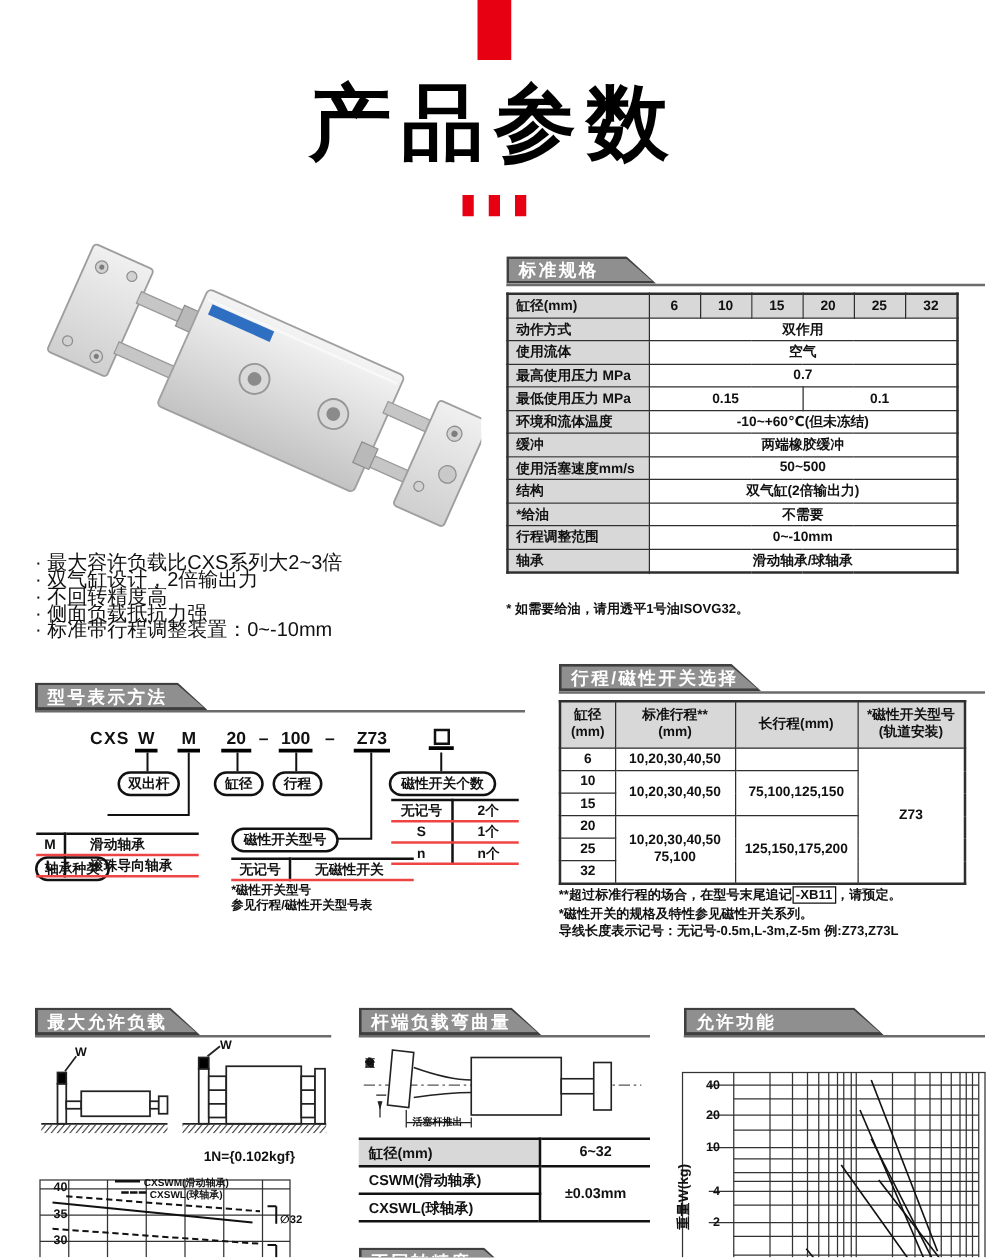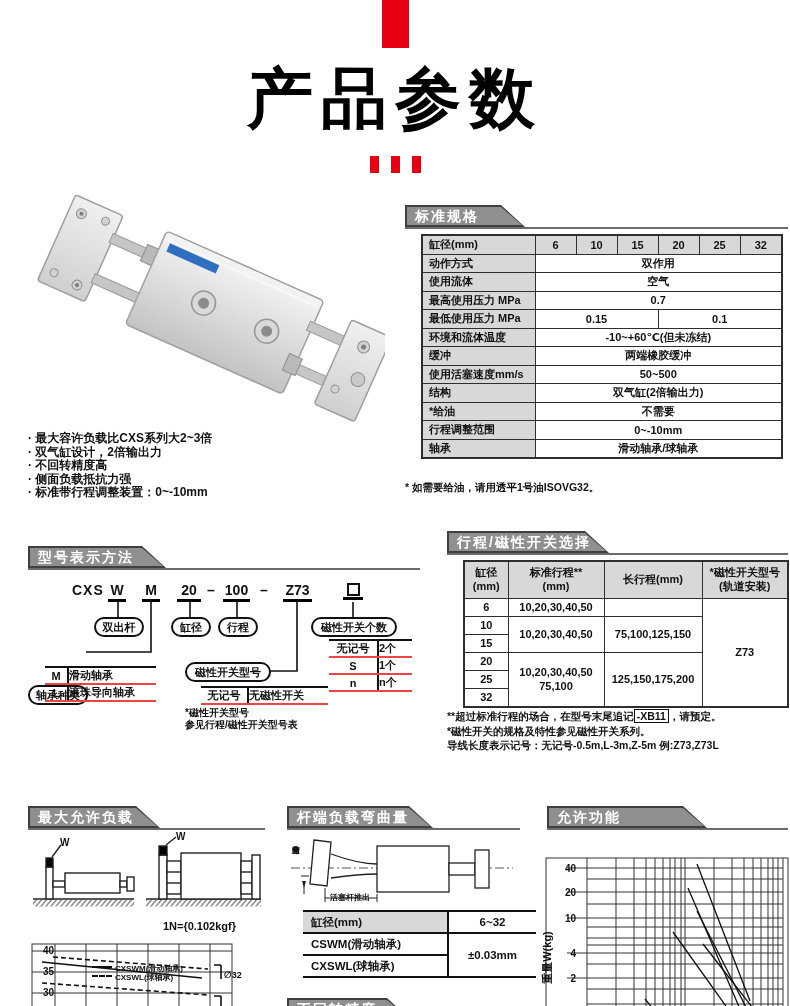--- a/index.html
+++ b/index.html
@@ -9,55 +9,55 @@
   
   .tab{position:absolute;height:22px;}
   .tab .bg{position:absolute;left:0;top:0;right:0;bottom:0;background:#3f3f3f;
            clip-path:polygon(0 0,calc(100% - 24px) 0,100% 100%,0 100%);}
   .tab .bg2{position:absolute;left:2px;top:2px;right:3px;bottom:2px;background:#8f8f8f;
            clip-path:polygon(0 0,calc(100% - 21px) 0,100% 100%,0 100%);}
   .tab .txt{position:absolute;left:10px;top:0;line-height:22px;color:#fff;
             font-size:14px;font-weight:bold;letter-spacing:2px;white-space:nowrap;}
   .tabline{position:absolute;height:2px;background:#6b6b6b;}
   
-  table{border-collapse:collapse;table-layout:fixed;margin-left:16px;}
+  table{border-collapse:collapse;table-layout:fixed;}
   .spec{width:360px;border:2px solid #2e2e2e;}
   .spec td{border:1px solid #2e2e2e;height:17.5px;font-size:11px;font-weight:bold;
            text-align:center;padding:0;overflow:hidden;white-space:nowrap;}
   .spec td.lbl{background:#d8d8d8;text-align:left;padding-left:6px;}
   .spec tr.hdr td{background:#d8d8d8;}
   .stk{width:324px;border:2px solid #2e2e2e;}
   .stk td,.stk th{border:1px solid #2e2e2e;font-size:11px;font-weight:bold;text-align:center;
            padding:0;white-space:pre-line;line-height:1.25;}
   .stk th{background:#d8d8d8;height:36px;}
   .stk td{height:17px;}
   
   .mini{border-collapse:collapse;}
   .mini td{border-bottom:2px solid #ef4444;font-size:11px;font-weight:bold;height:14px;
            padding:0 3px;text-align:center;white-space:nowrap;}
   .mini tr:first-child td{border-top:2px solid #111;}
   .mini td:first-child{border-right:2px solid #111;}
-  .mini td:last-child{text-align:left;padding-left:0;}
+  .mini td:last-child{text-align:left;padding-left:19px;}
   
   .rodt{width:233px;}
   .rodt td{border-top:2px solid #111;border-bottom:2px solid #111;font-size:11.5px;
            font-weight:bold;height:20px;padding:0;}
   .rodt td.l{padding-left:8px;border-right:2px solid #111;}
   .rodt td.g{background:#d8d8d8;}
   .rodt td.v{text-align:center;}
   
   .oval{position:absolute;border:2px solid #111;border-radius:11px;background:#fff;
         font-size:11px;font-weight:bold;text-align:center;line-height:16px;height:16px;
         white-space:nowrap;}
   .code{position:absolute;font-size:14px;font-weight:bold;text-align:center;
         border-bottom:3px solid #000;padding-bottom:1px;line-height:15px;}
   .codep{position:absolute;font-size:14px;font-weight:bold;line-height:15px;}
   .sq{position:absolute;width:9px;height:9px;border:2px solid #111;background:#fff;}
   .note{position:absolute;font-size:10.5px;font-weight:bold;line-height:13px;white-space:nowrap;}
-  .feat{position:absolute;font-size:12px;font-weight:bold;line-height:13.6px;}
+  .feat{position:absolute;font-size:16px;font-weight:normal;line-height:13.6px;margin-top:12px;}
   .feat div::before{content:"· ";}
   .tick{position:absolute;font-size:10px;font-weight:bold;text-align:right;width:18px;}
   .leg{position:absolute;font-size:8px;font-weight:bold;white-space:nowrap;line-height:9px;}
   .xbox{border:1.5px solid #111;padding:0 2px;}
   .vtext{position:absolute;writing-mode:vertical-rl;font-size:8px;font-weight:bold;letter-spacing:1px;}
 </style>
 </head>
 <body>
 
 <div id="page">
@@ -401,21 +401,21 @@
       <path d="M23,19 L178,31" stroke-dasharray="5 3"></path>
       <path d="M12,24 L172,40"></path>
       <path d="M12,45 L178,57" stroke-dasharray="5 3"></path>
       <path d="M184,27 h7 M191,27 v14"></path>
       <path d="M184,58 h7 M191,58 v12"></path>
     </g>
   </svg>
   <span class="tick" style="left:36px;top:945px;">40</span>
   <span class="tick" style="left:36px;top:966px;">35</span>
   <span class="tick" style="left:36px;top:987px;">30</span>
-  <div class="leg" style="left:92px;top:964px;">
+  <div class="leg" style="left:92px;top:942px;text-align:center;">
     <div><span style="display:inline-block;width:20px;border-top:2px solid #111;vertical-align:3px;margin-right:3px;"></span><span>CXSWM(滑动轴承)</span></div>
     <div><span style="display:inline-block;width:20px;border-top:2px dashed #111;vertical-align:3px;margin-right:3px;"></span><span>CXSWL(球轴承)</span></div>
   </div>
   <span class="leg" style="left:224px;top:971px;font-size:9px;">∅32</span>
 
   <div class="tab" style="left:287px;top:806px;width:146px;">
     <div class="bg"></div>
       <div class="bg2"></div>
     <span class="txt">杆端负载弯曲量</span>
   </div>

